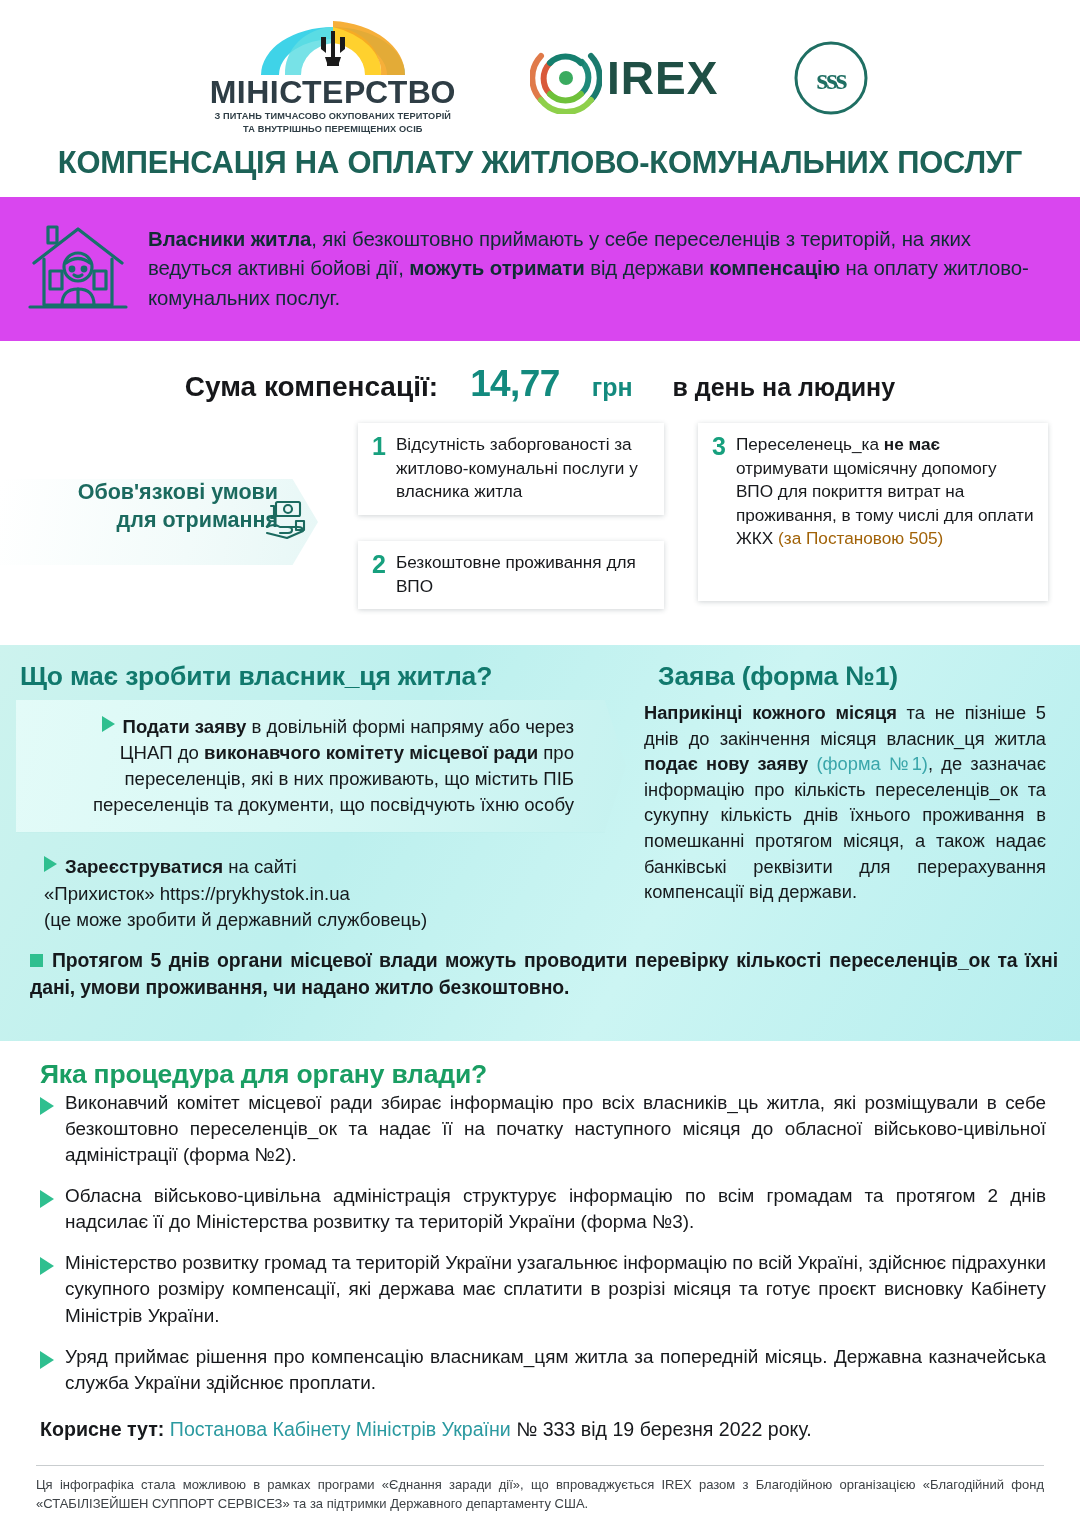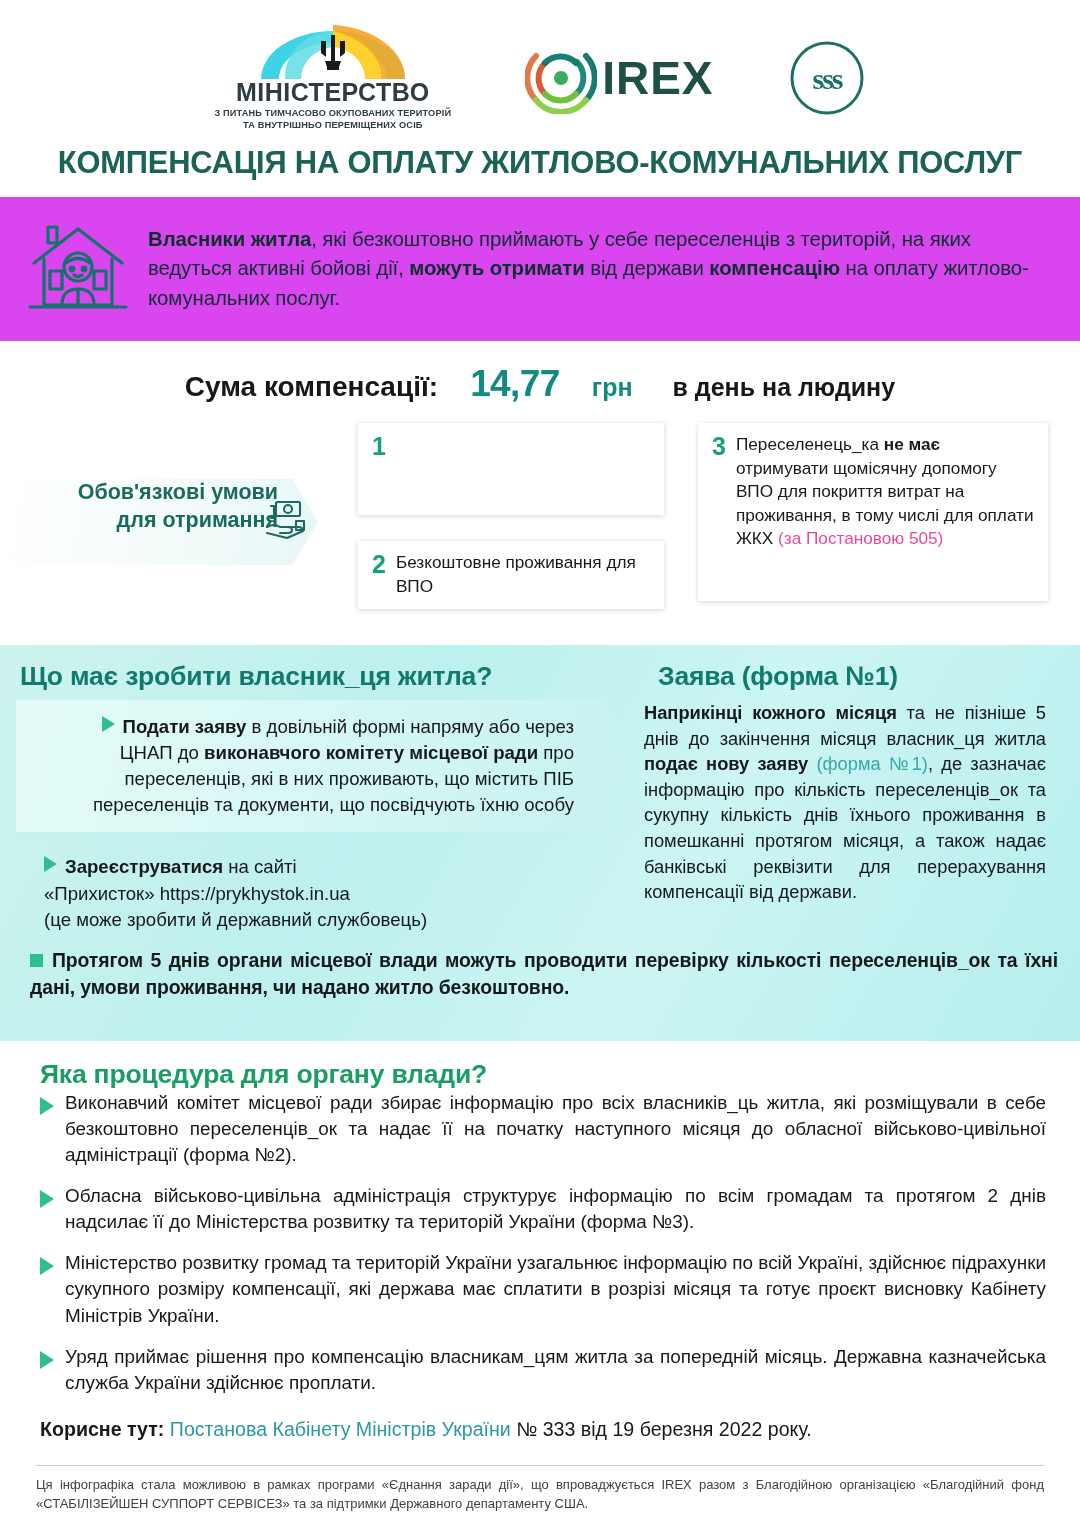--- a/index.html
+++ b/index.html
@@ -27,21 +27,21 @@
     justify-content: center;
     gap: 74px;
     height: 138px;
     padding-top: 18px;
   }
 
   .min-logo { display: flex; flex-direction: column; align-items: center; }
   .min-arc { position: relative; width: 156px; height: 54px; }
   .min-arc svg { display: block; }
   .min-name {
-    font-size: 25px; font-weight: 700; letter-spacing: 0.5px;
+    font-size: 32px; font-weight: 700; letter-spacing: 0.5px;
     color: #2e3d45; line-height: 1; margin-top: 1px;
   }
   .min-sub {
     font-size: 9.2px; font-weight: 700; color: #2e3d45;
     letter-spacing: 0.15px; line-height: 1.32; text-align: center; margin-top: 2px;
   }
 
   .irex-logo { display: flex; align-items: center; gap: 5px; }
   .irex-word {
     font-size: 46px; font-weight: 700; color: #1f4f45;
@@ -132,21 +132,21 @@
     padding: 10px 14px 11px 14px;
   }
   .cond-num {
     font-size: 25px; font-weight: 700; color: #17a07e;
     line-height: 1.08; flex: 0 0 auto;
   }
   .cond-body {
     font-size: 17.2px; line-height: 1.37; color: #17191c;
   }
   .cond-body b { font-weight: 700; }
-  .cond-body .ref { color: #ec4899; }
+  .cond-body .ref { color: #a16207; }
 
   #cond1 { left: 358px; top: 0px;   width: 306px; height: 92px; }
   #cond2 { left: 358px; top: 118px; width: 306px; height: 68px; }
   #cond3 { left: 698px; top: 0px;   width: 350px; height: 178px; }
 
   
   .mint-section {
     position: relative;
     margin-top: 22px;
     background: linear-gradient(120deg,#cdf3ee 0%, #bdf0ee 35%, #ccf5f3 62%, #b6eeee 100%);
@@ -374,20 +374,21 @@
           <path d="M9 9 l3 0 0 12 -3 0"></path>
           <path d="M5 30 q7 -4 13 0 l8 0 q4 0 4 3 q0 3 -4 3 l-8 0"></path>
           <path d="M26 30 l10 0 q5 0 5 4 l-16 7 -20 -5"></path>
           <rect x="34" y="24" width="8" height="9"></rect>
         </svg>
       </span>
     </div>
 
     <div class="cond-card" id="cond1">
       <span class="cond-num">1</span>
+      <span class="cond-body">Відсутність заборгованості за житлово-комунальні послуги у власника житла</span>
     </div>
 
     <div class="cond-card" id="cond2">
       <span class="cond-num">2</span>
       <span class="cond-body">Безкоштовне проживання для ВПО</span>
     </div>
 
     <div class="cond-card" id="cond3">
       <span class="cond-num">3</span>
       <span class="cond-body"><span>Переселенець_ка </span><b>не має</b><span> отримувати щомісячну допомогу ВПО для покриття витрат на проживання, в тому числі для оплати ЖКХ </span><span class="ref">(за Постановою 505)</span></span>

